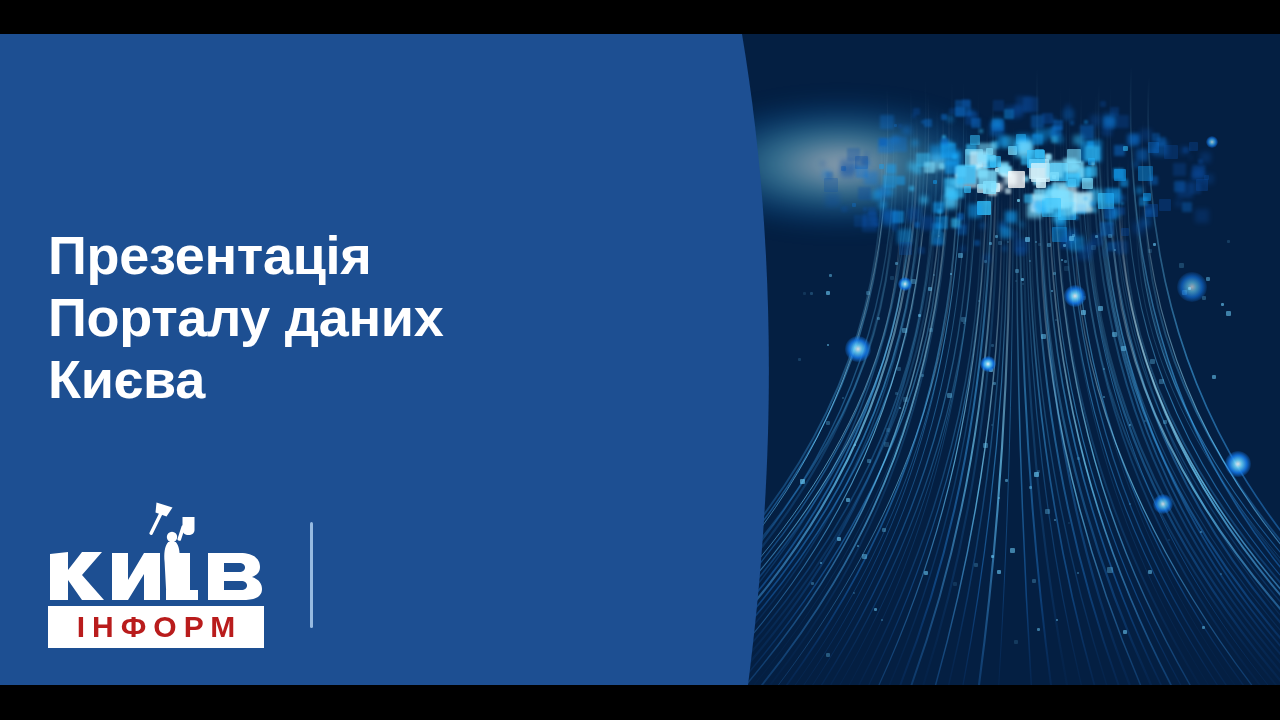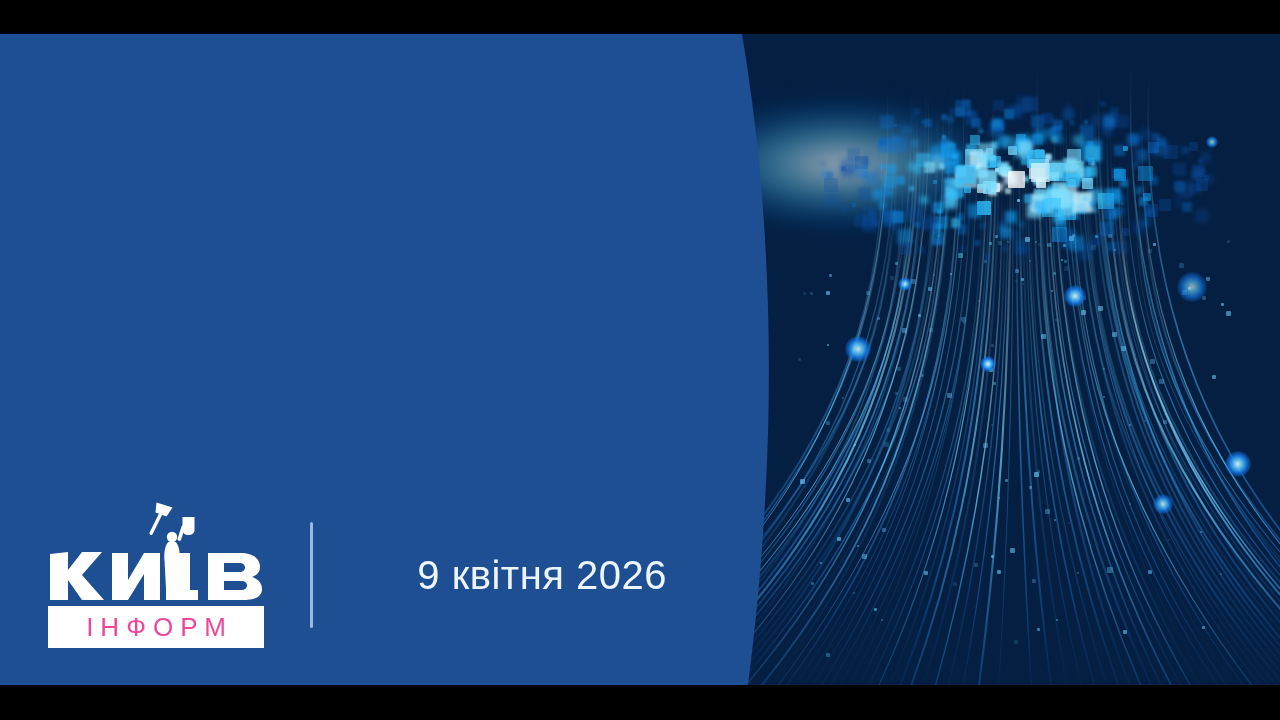--- a/index.html
+++ b/index.html
@@ -159,23 +159,23 @@
     left: 0;
     top: 104px;
     width: 216px;
     height: 42px;
     background: #ffffff;
     display: flex;
     align-items: center;
     justify-content: center;
   }
   #logo-sub-text {
-    color: #ec4899;
-    font-size: 26px;
-    font-weight: 400;
+    color: #b91c1c;
+    font-size: 30px;
+    font-weight: 700;
     letter-spacing: 7px;
     text-indent: 7px;
     line-height: 1;
   }
 
   
   #divider {
     flex: 0 0 auto;
     width: 3px;
     height: 106px;
@@ -798,20 +798,23 @@
         <i class="glowdot" style="left:1206px;top:102px;width:12px;height:12px;opacity:0.70"></i>
         <i class="glowdot" style="left:898px;top:243px;width:14px;height:14px;opacity:0.82"></i>
       </div>
 
     <svg id="panel" viewBox="0 0 800 651" preserveAspectRatio="none">
       <path d="M0,0 L742,0 C762,120 772,250 768,400 C765,500 757,580 748,651 L0,651 Z" fill="#1d4f92"></path>
     </svg>
 
     <div id="content">
 
+      <div id="title">Презентація
+Порталу даних
+Києва</div>
 
       <div id="footer">
 
         <div id="logo">
 
           <svg id="logo-statue" viewBox="0 0 56 96">
 
             <path d="M12.5,2.5 L28.5,7.5 L22.5,16.5 L11.5,12.5 Z" fill="#ffffff"></path>
             <rect x="10.5" y="10.0" width="3.4" height="26" rx="1.2" fill="#ffffff" transform="rotate(26 12.2 23)"></rect>
 
@@ -842,21 +845,20 @@
           </svg>
 
           <div id="logo-subbar">
             <span id="logo-sub-text">ІНФОРМ</span>
           </div>
         </div>
 
         <div id="divider"></div>
 
         <div id="when">
-          <div id="date">9 квітня 2026</div>
         </div>
 
       </div>
     </div>
   </div>
 
   <div class="bar bar-top"></div>
   <div class="bar bar-bottom"></div>
 
 </div>

